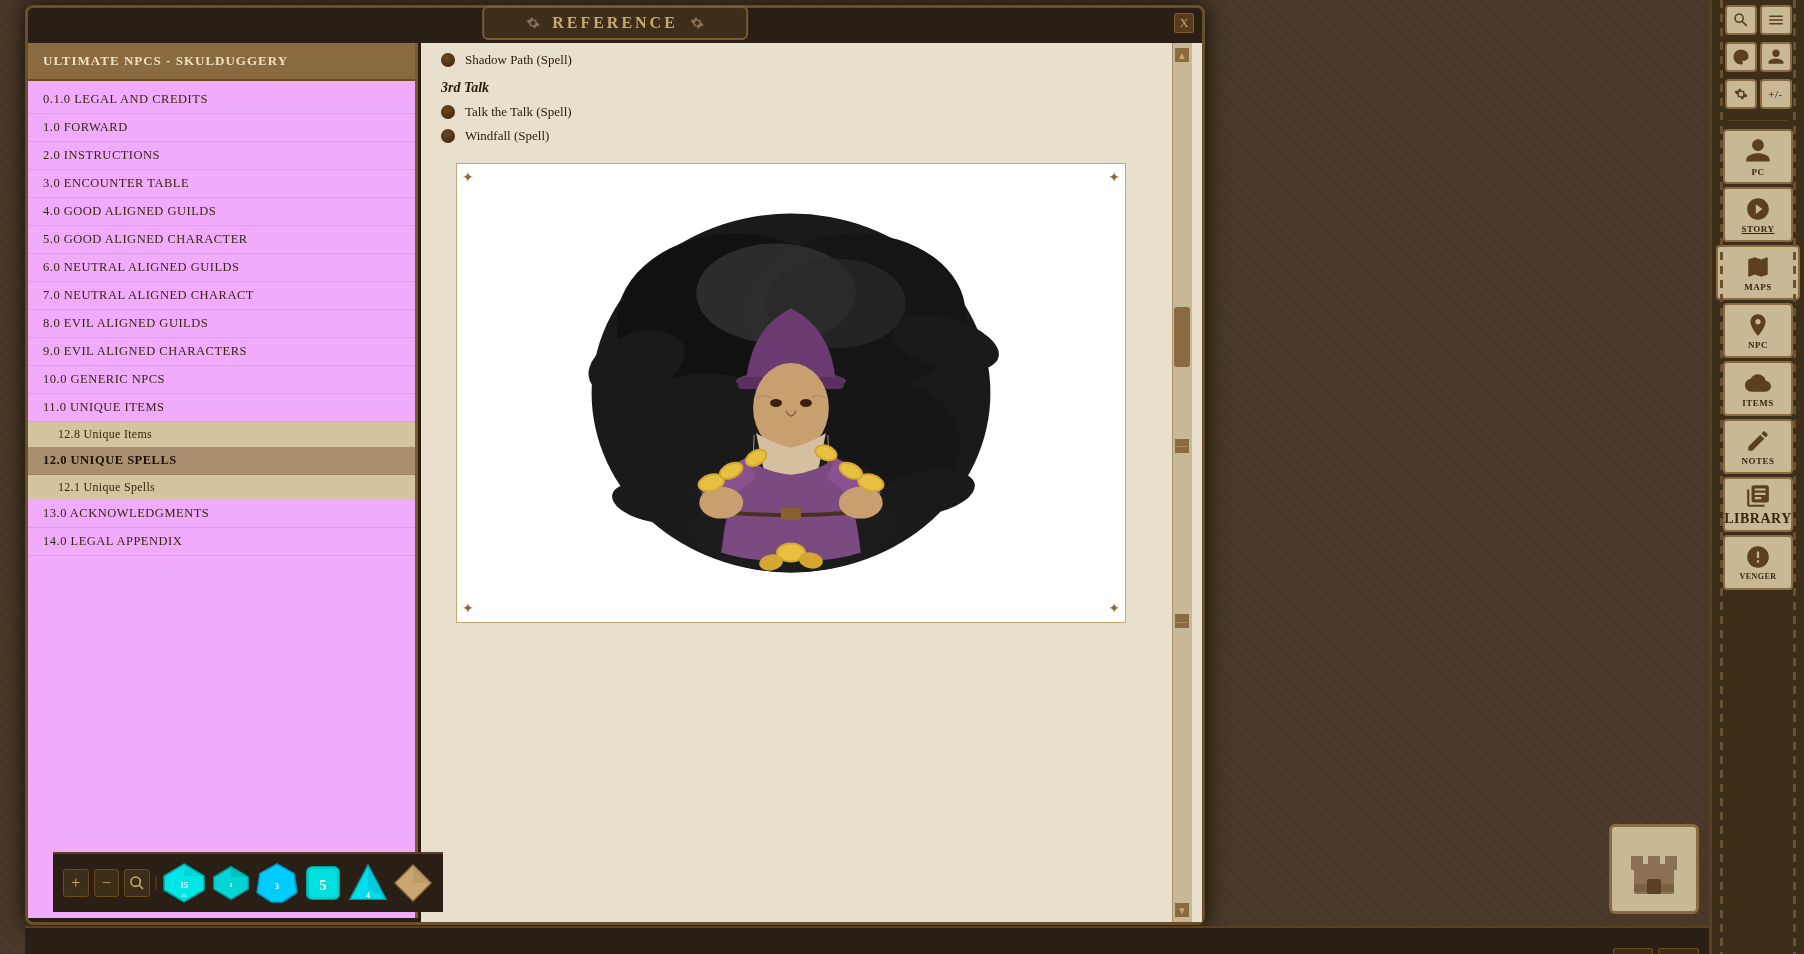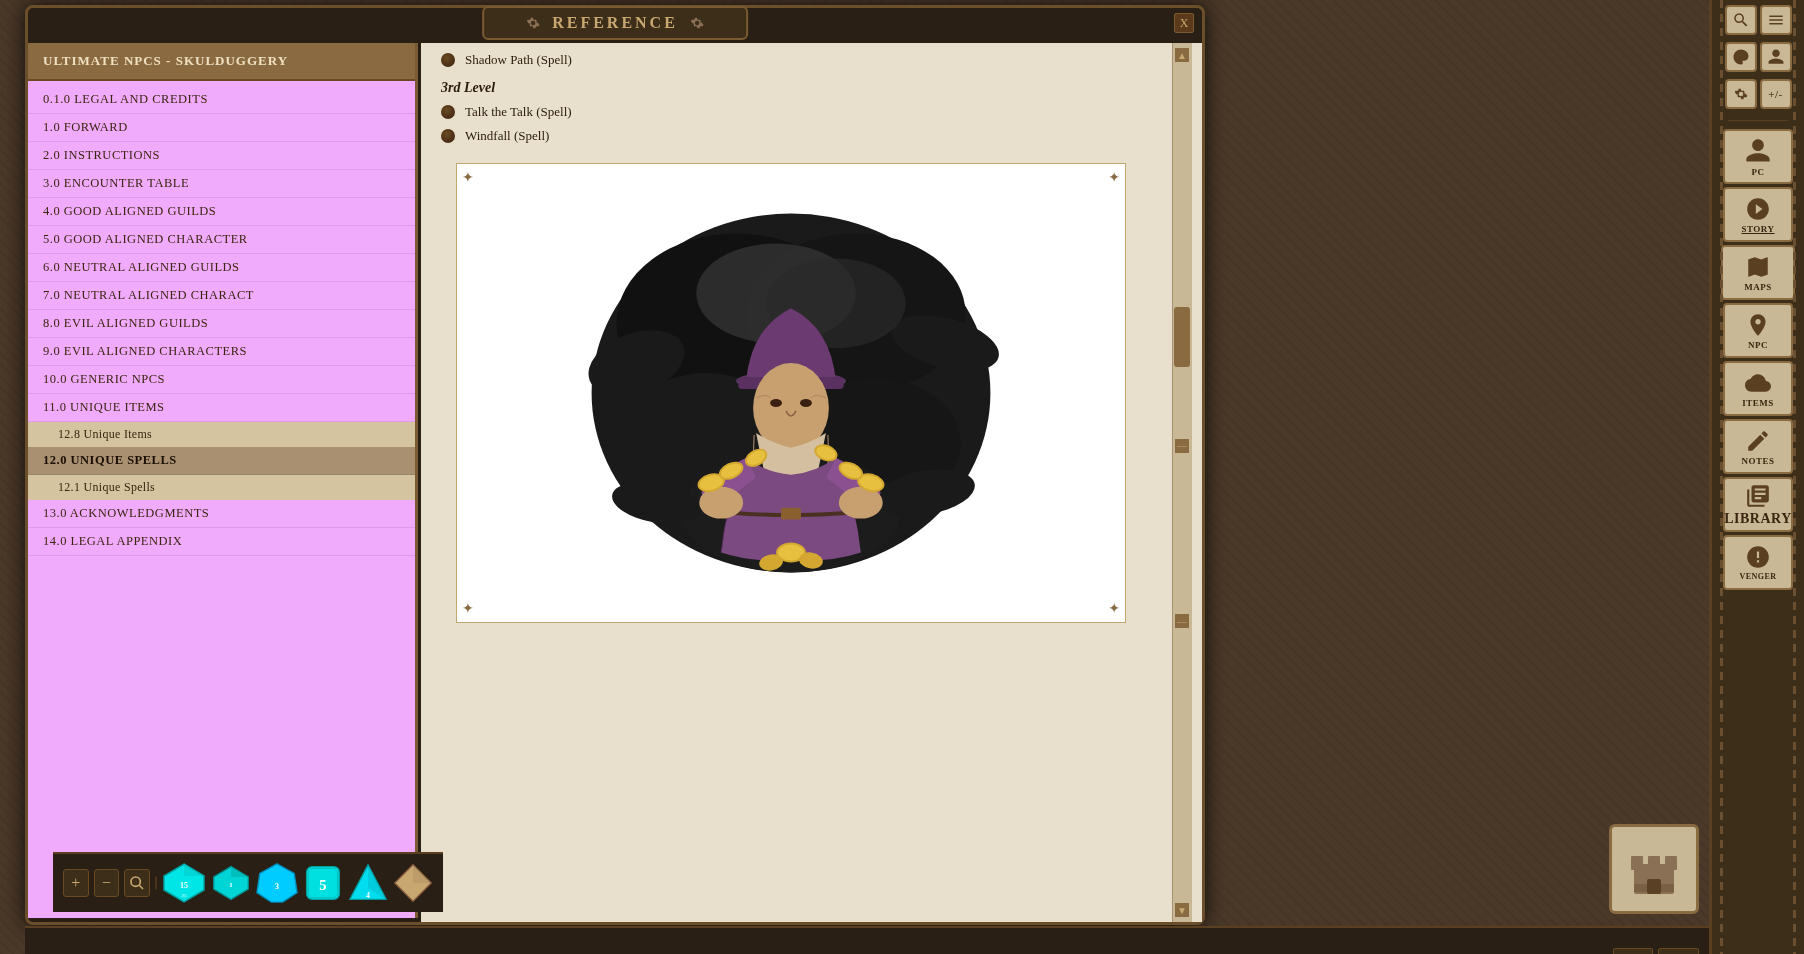--- a/index.html
+++ b/index.html
@@ -458,21 +458,21 @@
   </div>
 
   <div class="content-panel">
     <div class="content-inner">
 
       <div class="spell-entry">
         <div class="spell-bullet"></div>
         <span>Shadow Path (Spell)</span>
       </div>
 
-      <div class="section-header">3rd Level</div>
+      <div class="section-header">3rd Talk</div>
 
       <div class="spell-entry">
         <div class="spell-bullet"></div>
         <span>Talk the Talk (Spell)</span>
       </div>
 
       <div class="spell-entry">
         <div class="spell-bullet"></div>
         <span>Windfall (Spell)</span>
       </div>
@@ -705,21 +705,21 @@
     <span style="font-size:9px; color:#3a2510; font-weight:bold;">PC</span>
   </div>
 
   <div class="sidebar-btn" style="width:70px; height:55px;">
     <svg width="26" height="26" viewBox="0 0 24 24" fill="#5a4020">
       <path d="M12 2C6.48 2 2 6.48 2 12s4.48 10 10 10 10-4.48 10-10S17.52 2 12 2zm-2 14.5v-9l6 4.5-6 4.5z"></path>
     </svg>
     <span style="font-size:9px; color:#3a2510; font-weight:bold;text-decoration:underline;">STORY</span>
   </div>
 
-  <div class="sidebar-btn" style="width:74px; height:55px;">
+  <div class="sidebar-btn" style="width:84px; height:55px;">
     <svg width="26" height="26" viewBox="0 0 24 24" fill="#5a4020">
       <path d="M20.5 3l-.16.03L15 5.1 9 3 3.36 4.9c-.21.07-.36.25-.36.48V20.5c0 .28.22.5.5.5l.16-.03L9 18.9l6 2.1 5.64-1.9c.21-.07.36-.25.36-.48V3.5c0-.28-.22-.5-.5-.5z"></path>
     </svg>
     <span style="font-size:9px; color:#3a2510; font-weight:bold;">MAPS</span>
   </div>
 
   <div class="sidebar-btn" style="width:70px; height:55px;">
     <svg width="26" height="26" viewBox="0 0 24 24" fill="#5a4020">
       <path d="M12 2C8.13 2 5 5.13 5 9c0 5.25 7 13 7 13s7-7.75 7-13c0-3.87-3.13-7-7-7zm0 9.5c-1.38 0-2.5-1.12-2.5-2.5s1.12-2.5 2.5-2.5 2.5 1.12 2.5 2.5-1.12 2.5-2.5 2.5z"></path>
     </svg>

